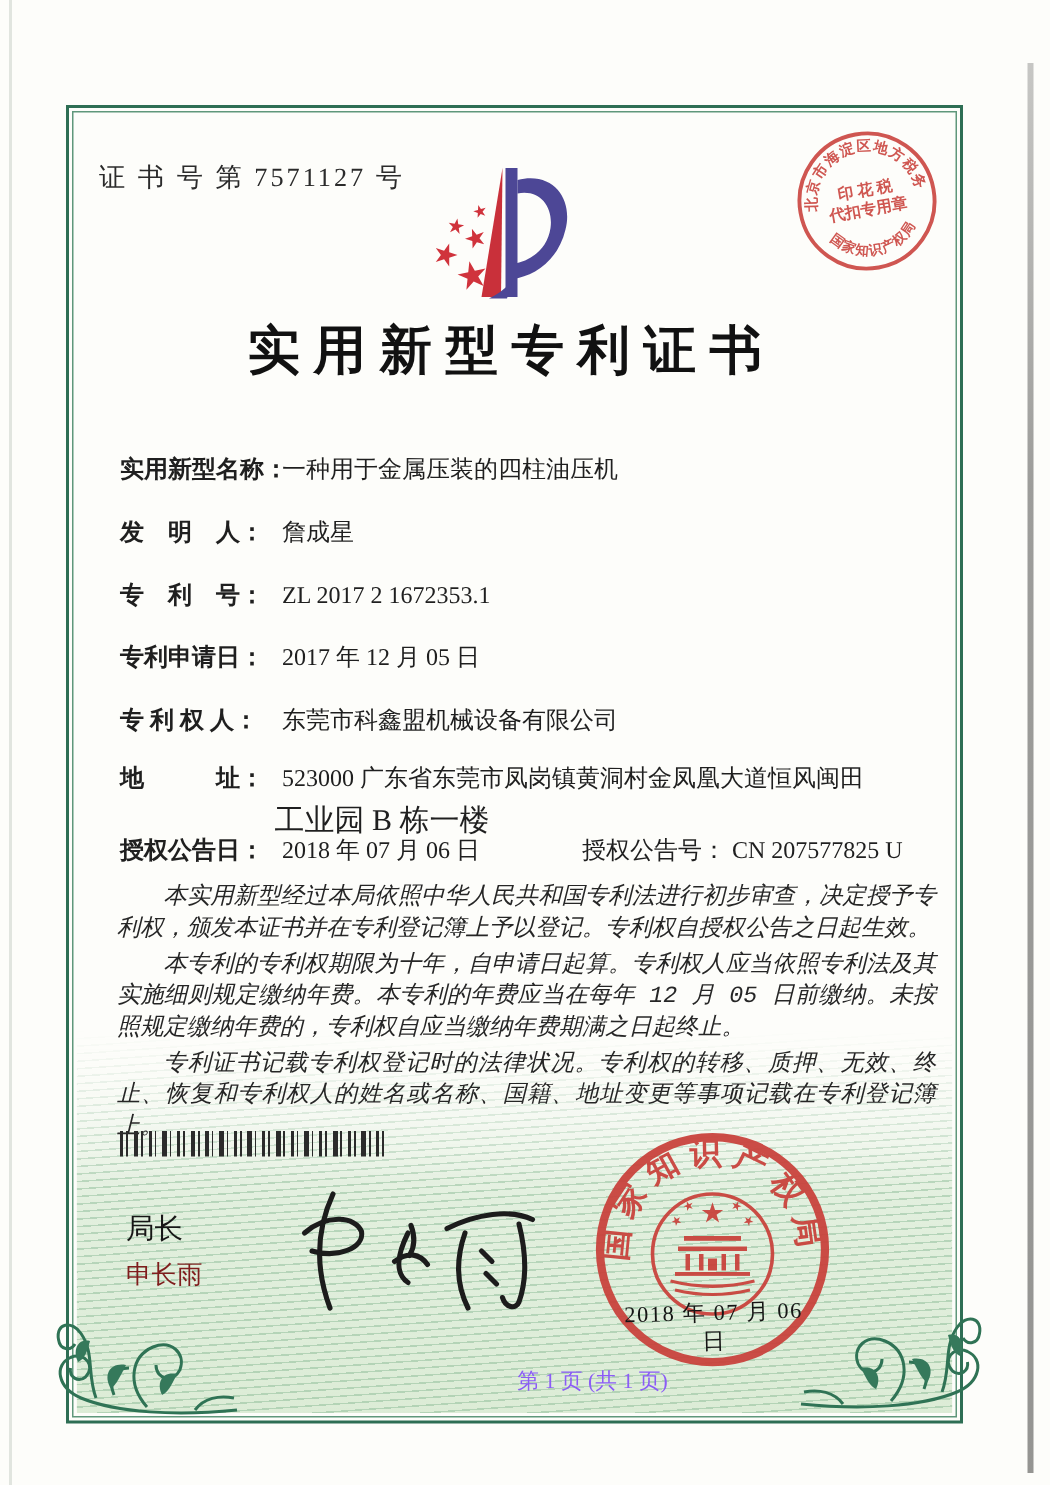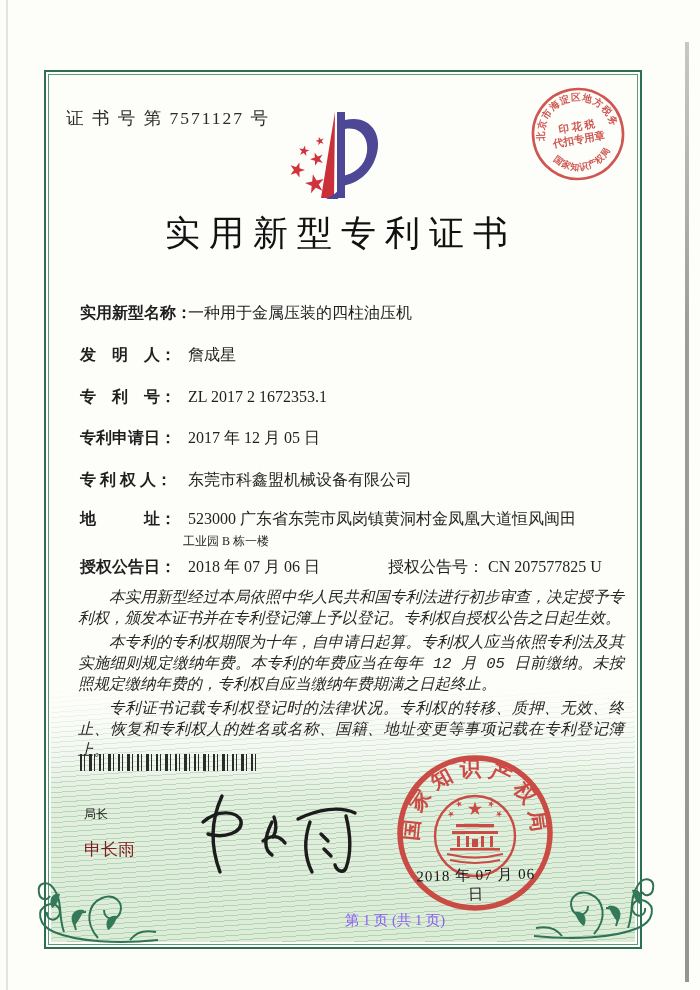--- a/index.html
+++ b/index.html
@@ -14,38 +14,38 @@
   .guilloche{position:absolute;left:2px;right:2px;bottom:2px;height:255px;
      background:
        repeating-linear-gradient(176deg, rgba(112,170,128,.38) 0 1px, rgba(255,255,255,0) 1px 5px),
        linear-gradient(to bottom, rgba(226,240,224,0) 0%, rgba(216,234,212,.75) 45%, #dcecd6 100%);
      -webkit-mask-image:linear-gradient(to bottom,transparent 0,#000 40%);
      mask-image:linear-gradient(to bottom,transparent 0,#000 40%);}
 
   .abs{position:absolute;}
   .cert-no{left:66px;top:106px;font-size:17.5px;letter-spacing:2px;color:#2b2b2b;text-align:center;}
 
-  .title{left:44px;top:210px;width:594px;text-align:center;font-size:35px;font-weight:400;
+  .title{left:44px;top:210px;width:594px;text-align:center;font-size:35px;font-weight:700;
          letter-spacing:9px;color:#111;}
 
   .row{left:80px;font-size:16px;white-space:nowrap;}
   .flabel{display:inline-block;width:104px;font-weight:bold;}
   .fvalue{}
-  .addr2{left:183px;font-size:12px;}
+  .addr2{left:183px;font-size:20px;}
   .grant-no{left:388px;font-size:16px;white-space:nowrap;}
 
   .paras{left:78px;top:588px;width:546px;font-size:15.5px;line-height:21px;
          text-align:justify;font-style:italic;color:#262626;font-family:Liberation Mono, monospace;}
   .paras p{margin:0 0 3px 0;text-indent:2em;}
 
   .barcode{left:80px;top:754px;width:178px;height:17px;
      background:repeating-linear-gradient(90deg,#2b2b2b 0 2px,transparent 2px 4px,#2b2b2b 4px 5px,
         transparent 5px 9px,#2b2b2b 9px 12px,transparent 12px 14px,#2b2b2b 14px 15px,transparent 15px 19px);}
 
-  .director-title{left:84px;top:806px;font-size:12px;color:#161616;}
+  .director-title{left:84px;top:806px;font-size:19px;color:#161616;}
   .director-name{left:84px;top:838px;font-size:17px;color:#7f1d1d;}
 
   .seal-date{left:410px;top:866px;width:132px;text-align:center;font-size:15px;
              letter-spacing:1px;color:#151515;transform:rotate(-1.5deg);}
 
   .footer{left:60px;top:911px;width:670px;text-align:center;font-size:14.5px;color:#8b5cf6;}
 
   .stamp-svg{left:522px;top:78px;transform:rotate(-10deg);opacity:.88;}
   .logo-svg{left:282px;top:100px;}
   .seal-svg{left:390px;top:748px;opacity:.93;}

